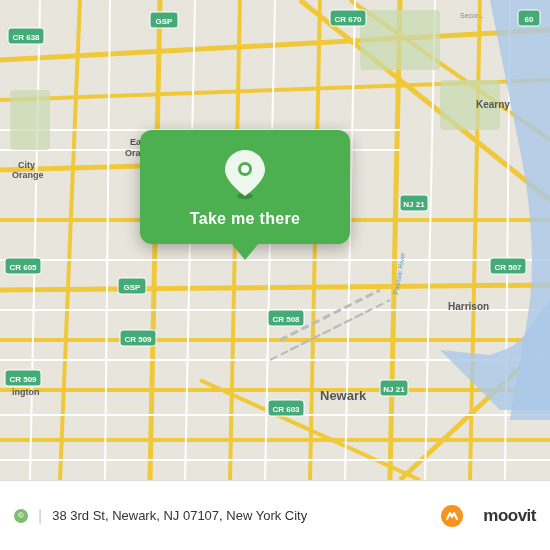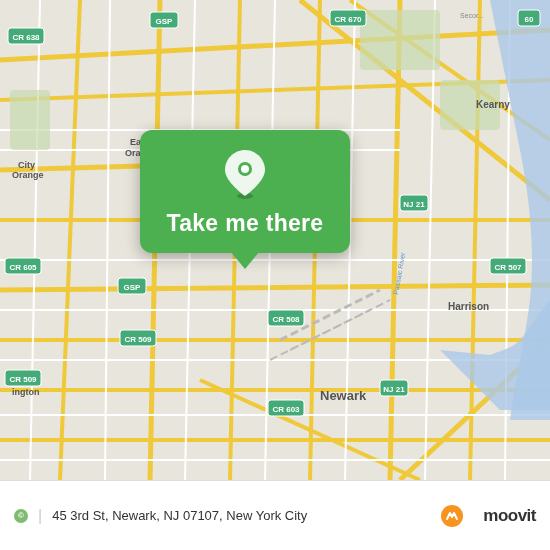--- a/index.html
+++ b/index.html
@@ -41,21 +41,21 @@
     }
 
     #pin-icon {
       width: 44px;
       height: 52px;
       margin-bottom: 10px;
     }
 
     #take-me-there-btn {
       color: white;
-      font-size: 23px;
+      font-size: 16px;
       font-weight: 600;
       background: none;
       border: none;
       cursor: pointer;
       white-space: nowrap;
       letter-spacing: 0.3px;
     }
 
     
     #card-overlay::after {
@@ -262,21 +262,21 @@
   </div>
 </div>
 
 <div id="bottom-bar">
   <div id="openstreetmap-logo">
     <span id="osm-circle">©</span>
   </div>
 
   <span id="separator" style="color:#ccc;font-size:16px;">|</span>
 
-  <span id="address-text" style="font-size:13px;color:#333;flex:1;">45 3rd St, Newark, NJ 07107, New York City</span>
+  <span id="address-text" style="font-size:13px;color:#333;flex:1;">38 3rd St, Newark, NJ 07107, New York City</span>
 
   <div id="moovit-logo">
     <div id="moovit-circle">
       <svg viewBox="0 0 14 14" xmlns="http://www.w3.org/2000/svg">
         <path d="M2 10 L5 4 L7 8 L9 4 L12 10" stroke="white" stroke-width="2" fill="none" stroke-linecap="round" stroke-linejoin="round"></path>
       </svg>
     </div>
     <span style="font-size:17px;font-weight:bold;color:#333;letter-spacing:-0.5px;">moovit</span>
   </div>
 </div>

